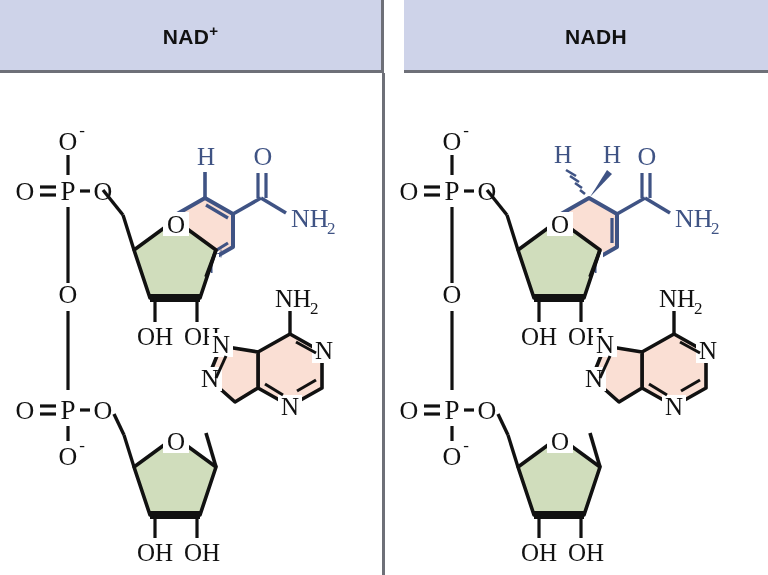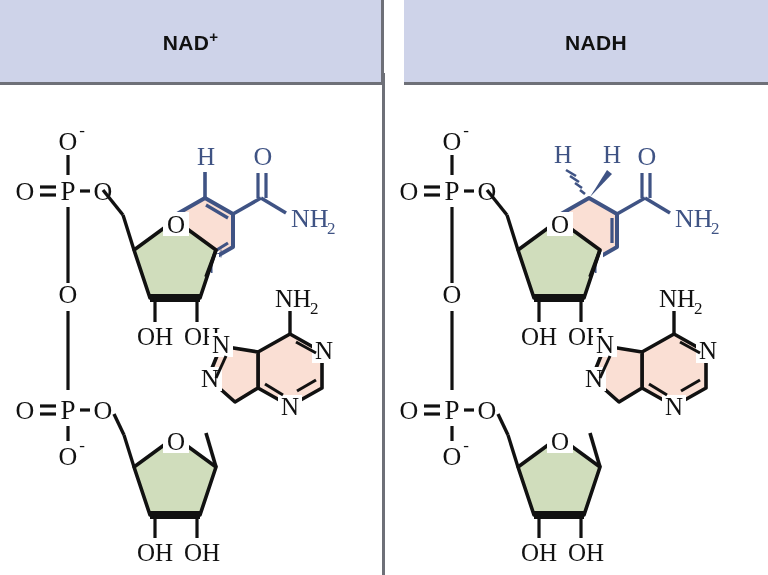--- a/index.html
+++ b/index.html
@@ -1,21 +1,21 @@
 <!DOCTYPE html>
 <html><head>
 <meta charset="utf-8">
 <style>
   html,body{margin:0;padding:0;background:#ffffff;}
   body{width:768px;height:575px;overflow:hidden;font-family:"Liberation Sans",sans-serif;}
   #page{position:relative;width:768px;height:575px;background:#ffffff;}
 
   
   .header-row{position:absolute;left:0;top:0;width:768px;height:75px;}
-  .header-cell{position:absolute;top:0;height:85px;background:#ced3e9;
+  .header-cell{position:absolute;top:0;height:73px;background:#ced3e9;
     border-bottom:3px solid #6e7078;box-sizing:border-box;
     display:flex;align-items:center;justify-content:center;}
   .header-cell.left{left:0;width:384px;border-right:3px solid #6e7078;}
   .header-cell.right{left:404px;width:384px;}
   .header-title{font-size:21px;font-weight:bold;color:#111111;letter-spacing:.3px;
      font-family:"Liberation Sans",sans-serif;}
   .header-title sup{font-size:.72em;vertical-align:super;font-weight:bold;}
 
   
   .divider{position:absolute;left:382px;top:73px;width:3px;height:502px;background:#6e7078;}

